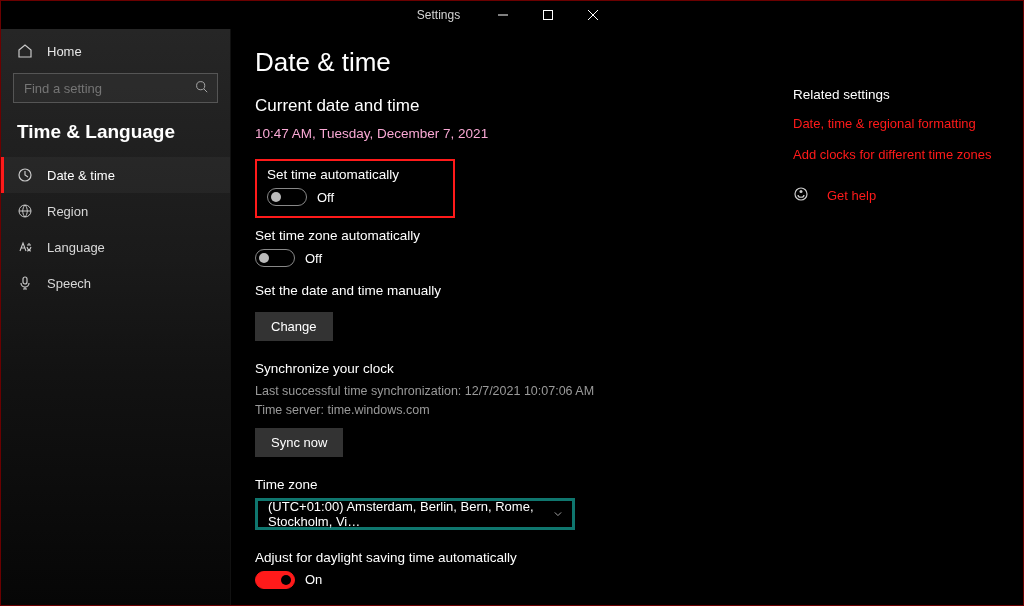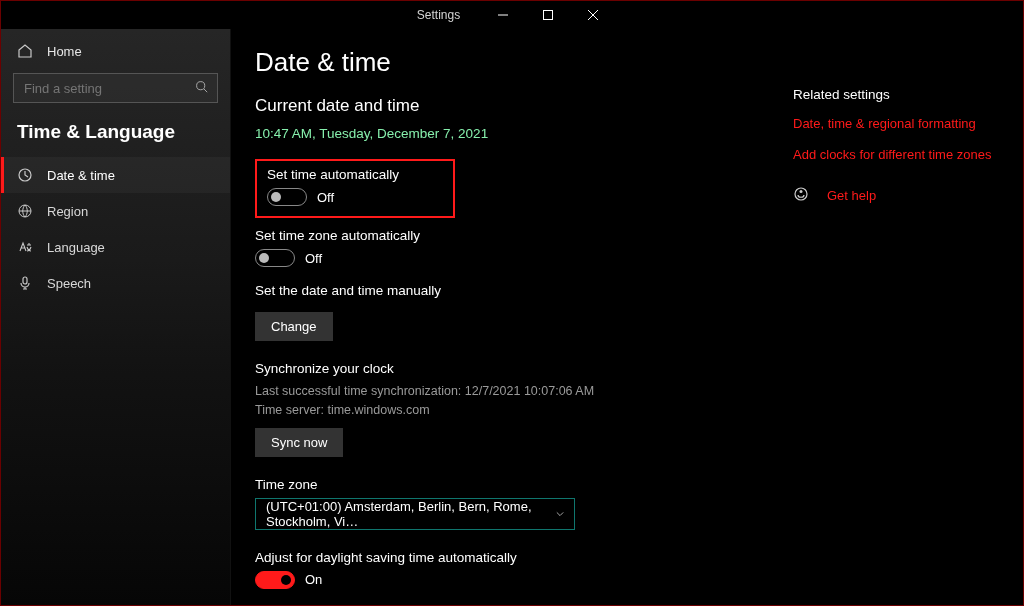--- a/index.html
+++ b/index.html
@@ -36,24 +36,24 @@
   .settings-block { margin-bottom:20px; }
   .label { font-size:13.5px; color:#fff; margin-bottom:6px; }
   .sublabel { font-size:12.5px; color:#9a9a9a; line-height:1.5; }
   .toggle-row { display:flex; align-items:center; gap:10px; margin-top:4px; }
   .toggle { width:40px; height:18px; border-radius:10px; border:1px solid #888; background:#000; position:relative; cursor:pointer; }
   .toggle .knob { width:10px; height:10px; border-radius:50%; background:#bbb; position:absolute; top:3px; left:3px; }
   .toggle.on { background:#ff1a1a; border-color:#ff1a1a; }
   .toggle.on .knob { left:auto; right:3px; background:#000; }
   .toggle-state { font-size:13px; }
   .btn { background:#333; color:#fff; border:none; padding:7px 16px; font-size:13px; cursor:pointer; margin-top:8px; }
-  .dropdown { width:320px; height:32px; border:1px solid #0f766e; background:#000; color:#fff; display:flex; align-items:center; justify-content:space-between; padding:0 10px; font-size:13px; cursor:pointer; margin-top:6px; }
+  .dropdown { width:320px; height:32px; border:3px solid #0f766e; background:#000; color:#fff; display:flex; align-items:center; justify-content:space-between; padding:0 10px; font-size:13px; cursor:pointer; margin-top:6px; }
   .dropdown svg { width:10px; height:10px; color:#aaa; }
   .highlight-box { border:2px solid #ff1a1a; padding:6px 10px 10px 10px; display:inline-block; min-width:200px; }
-  .datetime-text { color:#86efac; font-size:13.5px; margin-bottom:18px; }
+  .datetime-text { color:#f9a8d4; font-size:13.5px; margin-bottom:18px; }
 
   
   .aside { width:230px; padding-top:40px; padding-right:16px; }
   .aside h3 { font-size:13.5px; font-weight:400; margin:0 0 14px 0; color:#fff; }
   .link { color:#ff1a1a; font-size:13px; margin-bottom:16px; display:block; cursor:pointer; }
   .help-row { display:flex; align-items:center; gap:18px; margin-top:24px; }
   .help-icon { color:#ccc; }
   .help-row a { color:#ff1a1a; font-size:13px; cursor:pointer; }
 </style>
 </head>

